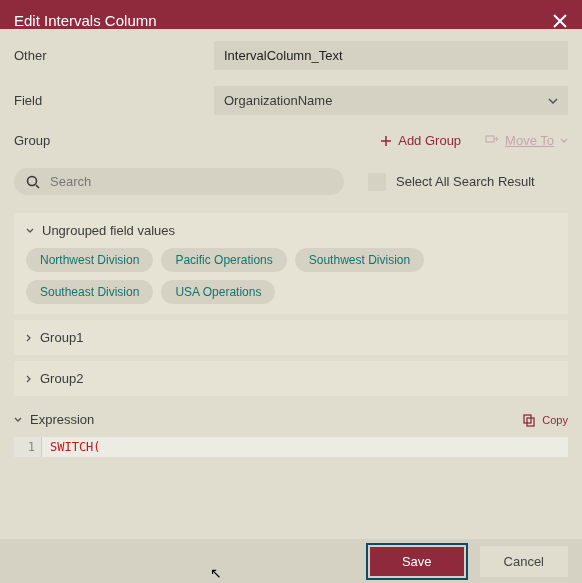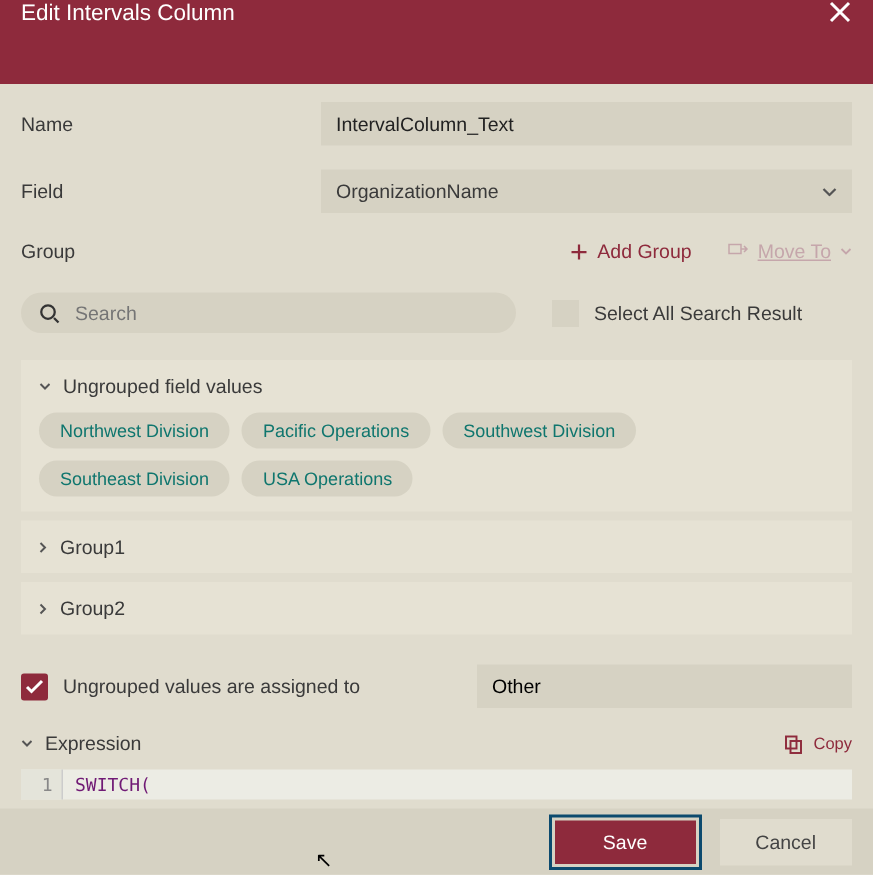--- a/index.html
+++ b/index.html
@@ -8,23 +8,23 @@
     font-size: 13px;
     background: #e0dcce;
     width: 582px;
     height: 583px;
     overflow: hidden;
     color: #3a3a3a;
   }
   .titlebar {
     background: #8e2a3c;
     color: #fff;
-    height: 56px;
-    display: flex;
-    align-items: flex-start;
+    height: 29px;
+    display: flex;
+    align-items: flex-end;
     justify-content: space-between;
     padding: 0 14px;
     font-size: 15px;
   }
   .close-x {
     cursor: pointer;
     font-size: 18px;
   }
   .content {
     padding: 0;
@@ -205,21 +205,21 @@
   .gutter {
     width: 28px;
     text-align: right;
     padding: 3px 6px;
     color: #888;
     background: #e4e4da;
     border-right: 1px solid #ccc;
   }
   .code-line {
     padding: 3px 8px;
-    color: #701a75;
+    color: #b91c1c;
     text-align: center;
   }
   .footer {
     position: absolute;
     bottom: 0;
     left: 0;
     right: 0;
     height: 44px;
     background: #d6d2c3;
     display: flex;
@@ -265,21 +265,21 @@
   <span class="close-x">
     <svg width="16" height="16" viewBox="0 0 16 16">
         <path d="M2 2 L14 14 M14 2 L2 14" stroke="#fff" stroke-width="2"></path>
       </svg>
   </span>
 </div>
 
 <div class="content">
 
   <div class="row">
-    <div class="row-label">Name</div>
+    <div class="row-label">Other</div>
     <input class="text-input" value="IntervalColumn_Text" style="">
   </div>
 
   <div class="row">
     <div class="row-label">Field</div>
     <div class="select-wrap">
       <span>OrganizationName</span>
       <span>
         <svg width="10" height="6" viewBox="0 0 10 6">
             <path d="M1 1 L5 5 L9 1" stroke="#555" stroke-width="1.5" fill="none"></path>
@@ -363,29 +363,20 @@
     <div class="group-header">
       <span>
         <svg width="6" height="8" viewBox="0 0 6 8">
             <path d="M1 1 L4 4 L1 7" stroke="#555" stroke-width="1.3" fill="none"></path>
           </svg>
       </span>
       <span>Group2</span>
     </div>
   </div>
 
-  <div class="assigned-row">
-    <div class="checkbox-checked">
-      <svg width="12" height="10" viewBox="0 0 12 10">
-          <path d="M1 5 L4 8 L11 1" stroke="#fff" stroke-width="2" fill="none"></path>
-        </svg>
-    </div>
-    <div class="assigned-label">Ungrouped values are assigned to</div>
-    <input class="other-input" value="Other" style="">
-  </div>
 
   <div class="expr-row">
     <div class="expr-left">
       <span>
         <svg width="8" height="6" viewBox="0 0 8 6">
             <path d="M1 1 L4 4 L7 1" stroke="#555" stroke-width="1.3" fill="none"></path>
           </svg>
       </span>
       <span>Expression</span>
     </div>

